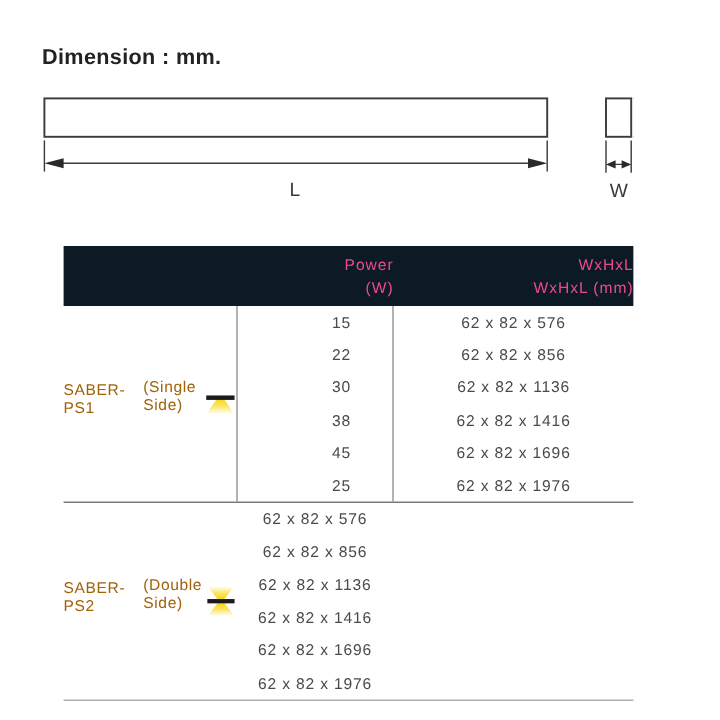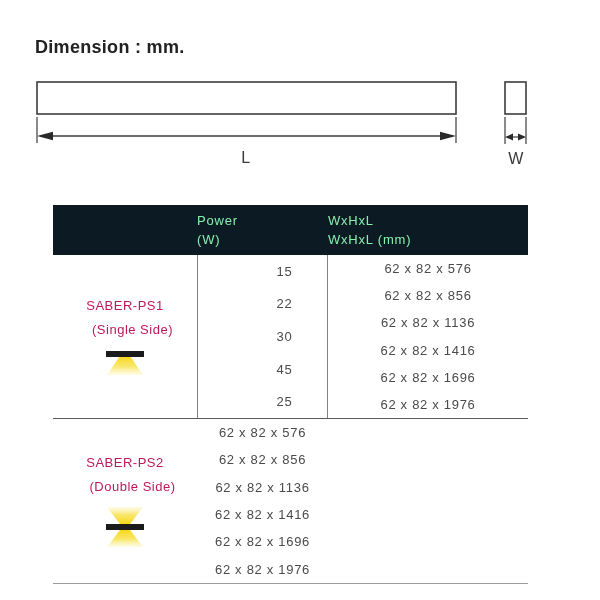--- a/index.html
+++ b/index.html
@@ -17,29 +17,29 @@
     font-family: "Liberation Sans", "DejaVu Sans", sans-serif;
     font-size: 16px; fill: #3a3a3a; letter-spacing: 0.5px;
   }
   
   .spec-table { position: absolute; left: 53px; top: 205px; width: 475px; }
   .thead {
     display: grid; grid-template-columns: 144px 131px 200px;
     height: 50px; background: #0c1a23;
   }
   .thead-cell {
-    display: flex; flex-direction: column; justify-content: center; align-items: flex-start;
-    color: #86efac; font-size: 13px; letter-spacing: 0.8px; line-height: 19px;
+    display: flex; flex-direction: column; justify-content: center; align-items: flex-end;
+    color: #ec4899; font-size: 13px; letter-spacing: 0.8px; line-height: 19px;
   }
   .section { display: grid; grid-template-columns: 144px 131px 200px; }
   .section-1 { height: 164px; border-bottom: 1.5px solid #5a5a5a; }
   .section-2 { height: 165px; border-bottom: 1.5px solid #9c9c9c; }
   .col-product {
-    display: flex; flex-direction: column; align-items: center; justify-content: center;
-    color: #be185d; font-size: 13px; letter-spacing: 0.5px;
+    display: flex; flex-direction: row; align-items: center; justify-content: center;
+    color: #a16207; font-size: 13px; letter-spacing: 0.5px;
   }
   .product-name { margin-bottom: 9px; }
   .product-sub  { margin-bottom: 13px; margin-left: 15px; }
   .col-power { border-left: 1px solid #828282; border-right: 1px solid #828282; padding-left: 44px; }
   .col-power, .col-size { display: flex; flex-direction: column; }
   .trow {
     flex: 1; display: flex; align-items: center; justify-content: center;
     font-size: 13px; color: #4a4a4a; letter-spacing: 0.7px; white-space: nowrap;
   }
 </style>
@@ -111,20 +111,21 @@
             </linearGradient>
           </defs>
           <polygon points="17,6 27,6 40,25 4,25" fill="url(#g-down1)"></polygon>
           <rect x="3" y="1" width="38" height="6" fill="#1b1b1b"></rect>
         </svg>
       </div>
       <div class="col-power">
         <div class="trow">15</div>
         <div class="trow">22</div>
         <div class="trow">30</div>
+        <div class="trow">38</div>
         <div class="trow">45</div>
         <div class="trow">25</div>
       </div>
       <div class="col-size">
         <div class="trow">62 x 82 x 576</div>
         <div class="trow">62 x 82 x 856</div>
         <div class="trow">62 x 82 x 1136</div>
         <div class="trow">62 x 82 x 1416</div>
         <div class="trow">62 x 82 x 1696</div>
         <div class="trow">62 x 82 x 1976</div>

